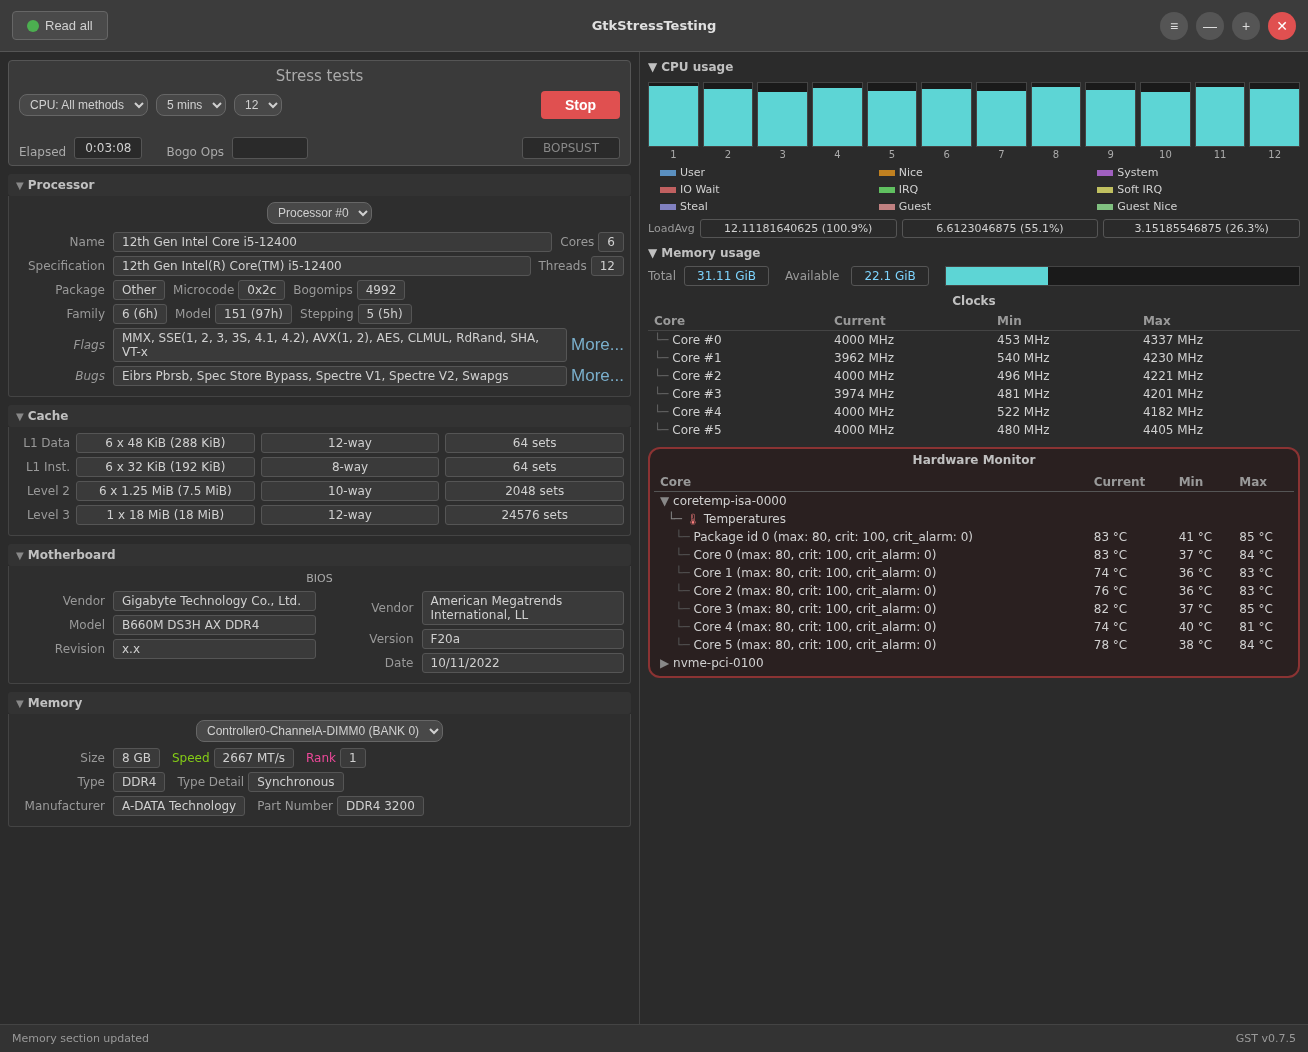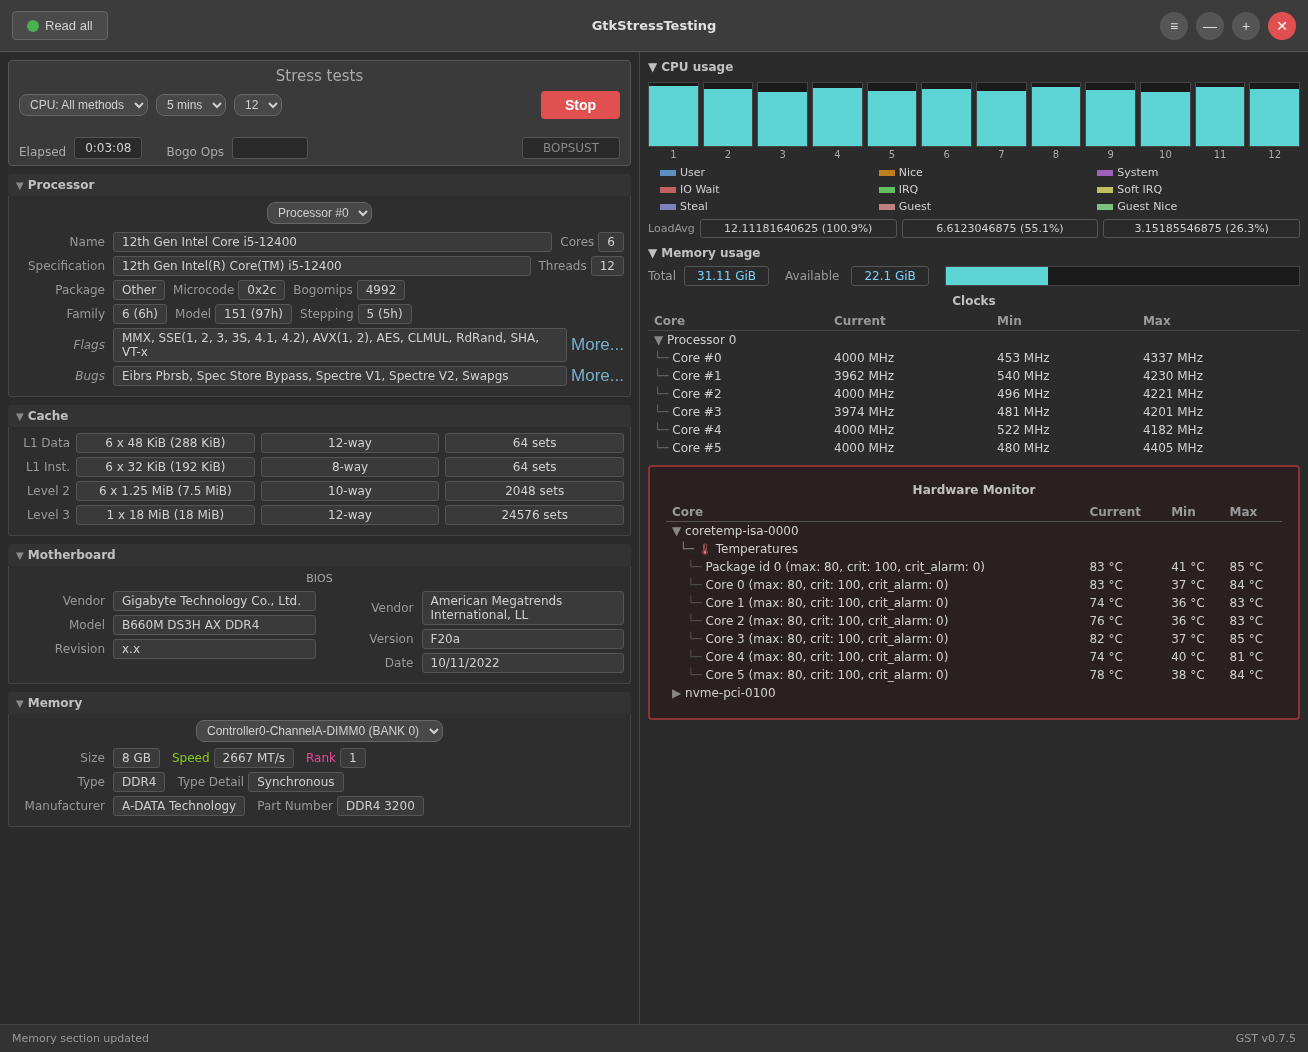--- a/index.html
+++ b/index.html
@@ -397,23 +397,23 @@
       padding: 2px 6px;
       border-bottom: 1px solid #444;
     }
     .clocks-table td {
       padding: 2px 6px;
       color: #d0d0d0;
     }
     
     .hw-monitor {
       border: 2px solid #8b3333;
-      border-radius: 4px;
+      border-radius: 12px;
       margin-top: 8px;
-      padding: 16px;
+      padding: 4px;
       background: #2a2020;
     }
     .hw-title {
       text-align: center;
       color: #c0c0c0;
       font-weight: bold;
       margin-bottom: 6px;
     }
     .hw-table {
       width: 100%;
@@ -810,25 +810,20 @@
         <thead>
           <tr>
             <th>Core</th>
             <th>Current</th>
             <th>Min</th>
             <th>Max</th>
           </tr>
         </thead>
         <tbody id="clocks-tbody">
             <tr>
-              <td colspan="4">
-  <span style="color:#888">▼</span> Processor 0
-</td>
-            </tr>
-            <tr>
     <td><span style="color:#666">  └─</span> Core #0</td>
     <td>4000 MHz</td>
     <td>453 MHz</td>
     <td>4337 MHz</td>
   </tr>
             <tr>
     <td><span style="color:#666">  └─</span> Core #1</td>
     <td>3962 MHz</td>
     <td>540 MHz</td>
     <td>4230 MHz</td>

